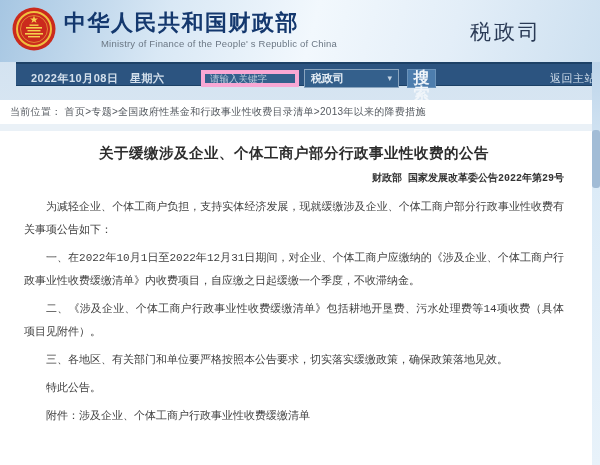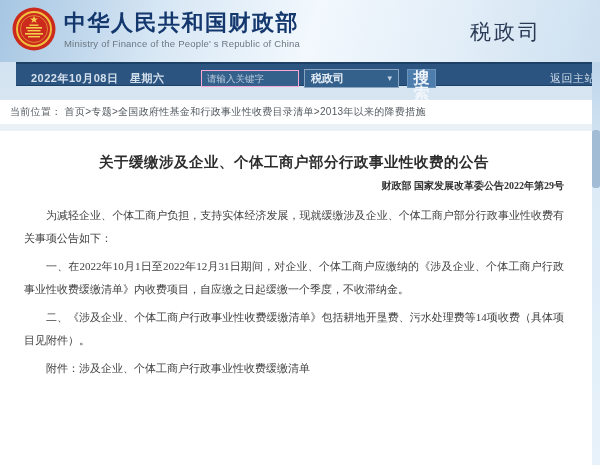--- a/index.html
+++ b/index.html
@@ -14,38 +14,38 @@
     position:absolute; top:0; left:0; width:600px; height:62px;
     background:linear-gradient(105deg,#a6c6e2 0%,#d9e8f5 28%,#f2f8fd 52%,#e3eef8 75%,#cde0f0 100%);
   }
   .brand { position:absolute; left:12px; top:7px; display:flex; align-items:center; }
   .emblem { width:44px; height:44px; display:block; }
   .brand-text { margin-left:8px; }
   .site-title {
     font-family:Liberation Serif, serif;
     font-size:22px; font-weight:bold; letter-spacing:1.5px; color:#14386e; line-height:26px;
   }
-  .site-subtitle { font-size:9.5px; color:#6b7784; margin-top:2px; letter-spacing:.2px; }
+  .site-subtitle { font-size:9.5px; color:#6b7784; margin-top:2px; letter-spacing:.2px;margin-left:37px; }
   .dept {
     position:absolute; right:58px; top:18px;
     font-family:"Liberation Serif","DejaVu Serif",serif;
     font-size:21px; color:#2a3a55; letter-spacing:3px;
   }
   
   .navbar {
     position:absolute; top:62px; left:16px; width:592px; height:24px;
     background:#2c5480; border-top:2px solid #1d4166; border-bottom:1px solid #1d4166;
   }
   .nav-date {
     position:absolute; left:15px; top:0; line-height:28px;
     font-size:11px; font-weight:bold; color:#d4e0ec; letter-spacing:.5px;
   }
   .search-input {
     position:absolute; left:185px; top:6px; width:98px; height:17px;
-    background:#34608c; border:1px solid #f9a8d4; color:#c4d3e2;
+    background:#34608c; border:4px solid #f9a8d4; color:#c4d3e2;
     font-size:9.5px; padding:0 5px; outline:none;
     font-family:"Liberation Sans","DejaVu Sans",sans-serif;
   }
   .search-input::placeholder { color:#b9c9da; }
   .scope-select {
     position:absolute; left:288px; top:5px; width:95px; height:19px;
     background:#34608c; border:1px solid #8aa5bf; color:#e3ecf4;
     font-size:11px; font-weight:bold; line-height:17px; padding:0 6px;
     display:flex; justify-content:space-between; align-items:center; cursor:pointer;
   }
@@ -63,22 +63,22 @@
   
   .content-wrap {
     position:absolute; top:100px; left:0; width:592px; height:365px; background:#ffffff;
   }
   .breadcrumb {
     height:24px; line-height:24px; padding-left:10px;
     font-size:10px; color:#555a60; letter-spacing:.3px; white-space:nowrap;
   }
   .separator { height:7px; background:#eaf1f7; }
   .doc {
-    font-family:Liberation Serif, serif;
-    color:#3f3f3f; padding:22px 28px 0 24px;
+    font-family:Liberation Mono, monospace;
+    color:#3f3f3f; padding:14px 28px 0 24px;
   }
   .doc-title {
     text-align:center; font-size:14.5px; font-weight:bold; color:#2d2d2d;
     letter-spacing:.5px; line-height:18px;
   }
   .doc-number { text-align:right; font-size:10px; font-weight:bold; color:#333; margin-top:8px; }
   .para { font-size:11px; line-height:23px; text-indent:2em; margin-bottom:5px; text-align:justify; }
   .para:first-of-type { margin-top:11px; }
   
   .scrollbar {
@@ -134,20 +134,22 @@
       <span>当前位置：</span>
       <span>首页&gt;专题&gt;全国政府性基金和行政事业性收费目录清单&gt;2013年以来的降费措施</span>
     </div>
     <div class="separator"></div>
     <main class="doc">
       <h1 class="doc-title">关于缓缴涉及企业、个体工商户部分行政事业性收费的公告</h1>
       <div class="doc-number">财政部 国家发展改革委公告2022年第29号</div>
       <p class="para">为减轻企业、个体工商户负担，支持实体经济发展，现就缓缴涉及企业、个体工商户部分行政事业性收费有关事项公告如下：</p>
       <p class="para">一、在2022年10月1日至2022年12月31日期间，对企业、个体工商户应缴纳的《涉及企业、个体工商户行政事业性收费缓缴清单》内收费项目，自应缴之日起缓缴一个季度，不收滞纳金。</p>
       <p class="para">二、《涉及企业、个体工商户行政事业性收费缓缴清单》包括耕地开垦费、污水处理费等14项收费（具体项目见附件）。</p>
+      <p class="para">三、各地区、有关部门和单位要严格按照本公告要求，切实落实缓缴政策，确保政策落地见效。</p>
+      <p class="para">特此公告。</p>
       <p class="para">附件：涉及企业、个体工商户行政事业性收费缓缴清单</p>
 
     </main>
   </div>
 
   <div class="scrollbar">
     <div class="scroll-thumb"></div>
   </div>
 
 </div>

